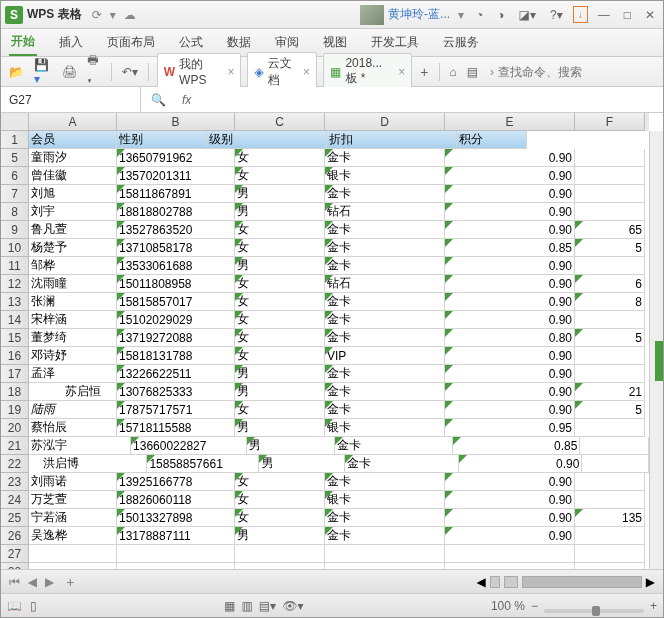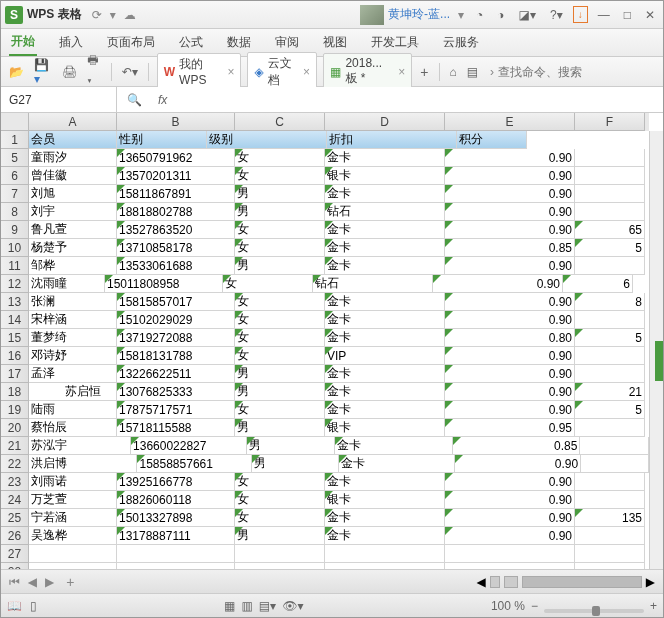--- a/index.html
+++ b/index.html
@@ -21,21 +21,21 @@
 .tool-btn{color:#666;cursor:pointer;padding:0 2px;display:inline-flex;align-items:center}
 .tool-sep{width:1px;height:18px;background:#ccc;margin:0 2px}
 .tab-w{background:#fff;border:1px solid #ccc;padding:2px 6px;display:flex;align-items:center;gap:4px;color:#444;border-radius:2px}
 .tab-x{color:#999;margin-left:4px;cursor:pointer}
 .w-red{color:#d84a3a;font-weight:bold}
 .cube-blue{color:#3a7ac8}
 .xls-green{color:#4a9b3f}
 .search-box{flex:1;display:flex;align-items:center;gap:4px;color:#888;padding:0 4px}
 .search-box input{border:none;outline:none;background:transparent;flex:1;font-size:12px}
 .refbar{height:26px;background:#fff;display:flex;align-items:center;border-bottom:1px solid #ccc}
-.cellref{width:116px;padding:0 8px;border-right:1px solid #ccc;height:100%;display:flex;align-items:center;color:#333}
+.cellref{width:140px;padding:0 8px;border-right:1px solid #ccc;height:100%;display:flex;align-items:center;color:#333}
 .fx-btn{padding:0 10px;color:#888;cursor:pointer}
 .fx-lbl{font-style:italic;color:#666;padding:0 6px}
 .formula-input{flex:1;padding:0 6px}
 .grid-area{flex:1;position:relative;overflow:hidden;background:#fff}
 .corner{position:absolute;left:0;top:0;width:28px;height:18px;background:#e8e8e8;border-right:1px solid #bbb;border-bottom:1px solid #bbb;z-index:3}
 .col-headers{position:absolute;left:28px;top:0;right:14px;height:18px;display:flex;background:#e8e8e8;z-index:2}
 .col-h{border-right:1px solid #bbb;border-bottom:1px solid #bbb;display:flex;align-items:center;justify-content:center;color:#444;background:linear-gradient(#f0f0f0,#e0e0e0)}
 .row-headers{position:absolute;left:0;top:18px;width:28px;bottom:0;background:#e8e8e8;z-index:2}
 .row-h{height:18px;border-right:1px solid #bbb;border-bottom:1px solid #bbb;display:flex;align-items:center;justify-content:center;color:#444;background:linear-gradient(90deg,#f0f0f0,#e0e0e0)}
 .cells{position:absolute;left:28px;top:18px;right:14px;bottom:0}
@@ -234,21 +234,21 @@
       </div>
       <div class="row">
         <div class="cell" style="width: 88px;">邹桦</div>
         <div class="cell mark" style="width: 118px;">13533061688</div>
         <div class="cell mark" style="width: 90px;">男</div>
         <div class="cell mark" style="width: 120px;">金卡</div>
         <div class="cell mark" style="width: 130px; justify-content: flex-end;">0.90</div>
         <div class="cell" style="width: 70px; justify-content: flex-end;"></div>
       </div>
       <div class="row">
-        <div class="cell" style="width: 76px;">沈雨瞳</div>
+        <div class="cell" style="width: 88px;">沈雨瞳</div>
         <div class="cell mark" style="width: 118px;">15011808958</div>
         <div class="cell mark" style="width: 90px;">女</div>
         <div class="cell mark" style="width: 120px;">钻石</div>
         <div class="cell mark" style="width: 130px; justify-content: flex-end;">0.90</div>
         <div class="cell mark" style="width: 70px; justify-content: flex-end;">6</div>
       </div>
       <div class="row">
         <div class="cell" style="width: 88px;">张澜</div>
         <div class="cell mark" style="width: 118px;">15815857017</div>
         <div class="cell mark" style="width: 90px;">女</div>
@@ -290,21 +290,21 @@
       </div>
       <div class="row">
         <div class="cell" style="width: 88px; padding-left: 36px;">苏启恒</div>
         <div class="cell mark" style="width: 118px;">13076825333</div>
         <div class="cell mark" style="width: 90px;">男</div>
         <div class="cell mark" style="width: 120px;">金卡</div>
         <div class="cell mark" style="width: 130px; justify-content: flex-end;">0.90</div>
         <div class="cell mark" style="width: 70px; justify-content: flex-end;">21</div>
       </div>
       <div class="row">
-        <div class="cell" style="width: 88px;">陆雨</div>
+        <div class="cell" style="width: 88px; font-style: italic;">陆雨</div>
         <div class="cell mark" style="width: 118px;">17875717571</div>
         <div class="cell mark" style="width: 90px;">女</div>
         <div class="cell mark" style="width: 120px;">金卡</div>
         <div class="cell mark" style="width: 130px; justify-content: flex-end;">0.90</div>
         <div class="cell mark" style="width: 70px; justify-content: flex-end;">5</div>
       </div>
       <div class="row">
         <div class="cell" style="width: 88px;">蔡怡辰</div>
         <div class="cell mark" style="width: 118px;">15718115588</div>
         <div class="cell mark" style="width: 90px;">男</div>
@@ -314,21 +314,21 @@
       </div>
       <div class="row">
         <div class="cell" style="width: 104px;">苏泓宇</div>
         <div class="cell mark" style="width: 118px;">13660022827</div>
         <div class="cell mark" style="width: 90px;">男</div>
         <div class="cell mark" style="width: 120px;">金卡</div>
         <div class="cell mark" style="width: 130px; justify-content: flex-end;">0.85</div>
         <div class="cell" style="width: 70px; justify-content: flex-end;"></div>
       </div>
       <div class="row">
-        <div class="cell" style="width: 112px;">洪启博</div>
+        <div class="cell" style="width: 112px; margin-left: 12px;">洪启博</div>
         <div class="cell mark" style="width: 118px;">15858857661</div>
         <div class="cell mark" style="width: 90px;">男</div>
         <div class="cell mark" style="width: 120px;">金卡</div>
         <div class="cell mark" style="width: 130px; justify-content: flex-end;">0.90</div>
         <div class="cell" style="width: 70px; justify-content: flex-end;"></div>
       </div>
       <div class="row">
         <div class="cell" style="width: 88px;">刘雨诺</div>
         <div class="cell mark" style="width: 118px;">13925166778</div>
         <div class="cell mark" style="width: 90px;">女</div>

